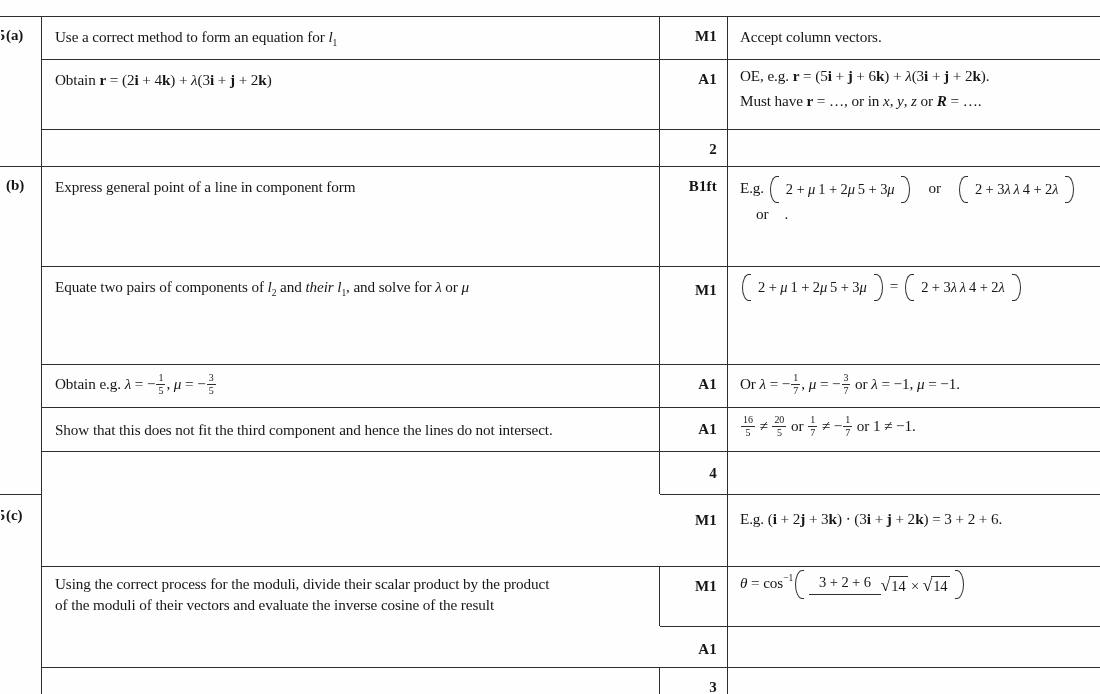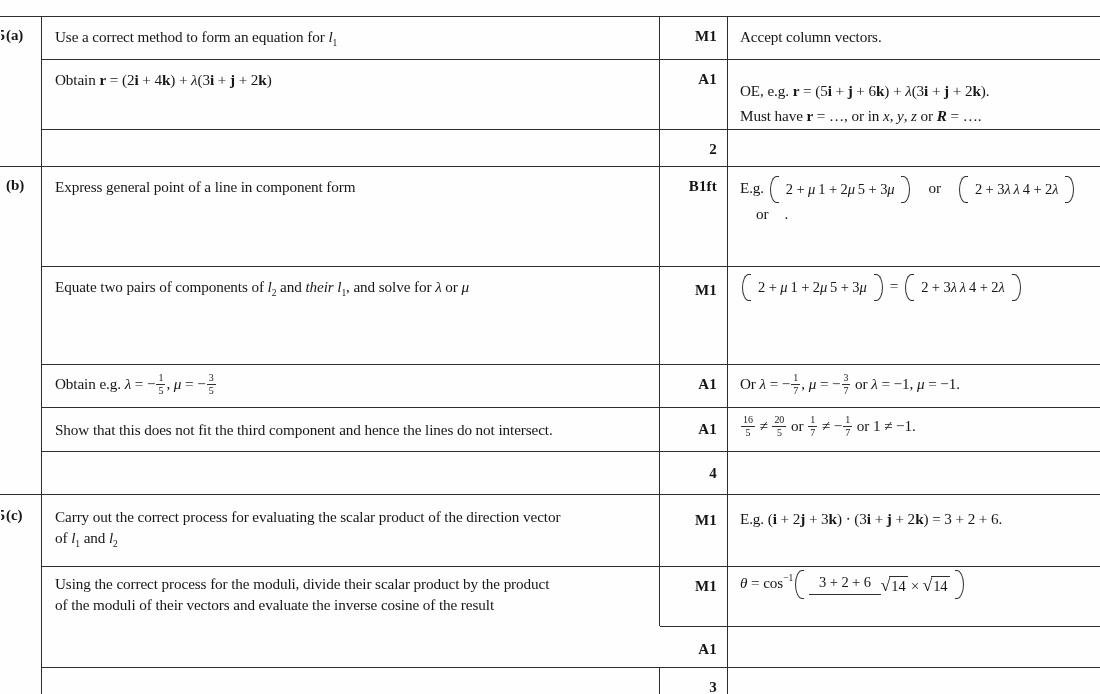--- a/index.html
+++ b/index.html
@@ -21,21 +21,21 @@
   .mark{grid-column:3;text-align:right;font-weight:bold;font-size:15px;padding:9px 10px 0 0;letter-spacing:0.2px;}
   .guid{grid-column:4;padding:9px 8px 0 12px;}
   
   .pa{grid-row:1/4;}
   .pb{grid-row:4/9;}
   .pc{grid-row:9/13;padding-top:10px;}
   
   .rr1{grid-row:1}.rr2{grid-row:2}.rr3{grid-row:3}.rr4{grid-row:4}.rr5{grid-row:5}.rr6{grid-row:6}
   .rr7{grid-row:7}.rr8{grid-row:8}.rr9{grid-row:9}.rr10{grid-row:10}.rr11{grid-row:11}.rr12{grid-row:12}
   
-  .g2{line-height:1.62;padding-top:19px;}
+  .g2{line-height:1.62;padding-top:4px;}
   .g4{padding-top:9px;}
   .m5{padding-top:13px;}
   .g5{padding-top:7px;}
   .d6{padding-top:8px;}
   .g6{padding-top:8px;}
   .d7{padding-top:11px;}
   .m7{padding-top:11px;}
   .g7{padding-top:7px;}
   .m8{padding-top:11px;}
   .d9{padding-top:11px;line-height:1.4;}
@@ -169,21 +169,20 @@
           <span class="sfd">7</span>
         </span><span> ≠ −</span><span class="sfrac">
           <span class="sfn">1</span>
           <span class="sfd">7</span>
         </span><span> or 1 ≠ −1.</span></div>
 
     <div class="cell desc vr rr8"></div>
     <div class="cell mark vr m8 rr8">4</div>
     <div class="cell guid rr8"></div>
 
-    <div class="cell desc vr d9 rr9"><span>Carry out the correct process for evaluating the scalar product of the direction vector</span><br><span>of </span><span class="seg-i">l</span><span class="seg-sub">1</span><span> and </span><span class="seg-i">l</span><span class="seg-sub">2</span></div>
     <div class="cell mark vr m9 rr9">M1</div>
     <div class="cell guid g9 rr9"><span>E.g. (</span><span class="seg-b">i</span><span> + 2</span><span class="seg-b">j</span><span> + 3</span><span class="seg-b">k</span><span>) ⋅ (3</span><span class="seg-b">i</span><span> + </span><span class="seg-b">j</span><span> + 2</span><span class="seg-b">k</span><span>) = 3 + 2 + 6.</span></div>
 
     <div class="cell desc vr d10 rr10"><span>Using the correct process for the moduli, divide their scalar product by the product</span><br><span>of the moduli of their vectors and evaluate the inverse cosine of the result</span></div>
     <div class="cell mark vr rr10">M1</div>
     <div class="cell guid g10 rr10"><span class="seg-i">θ</span><span> = cos</span><span class="seg-sup">−1</span><span class="pgrp">
           <span class="pl"></span>
           <span class="pin">
             <span class="bfrac">
               <span class="bnum"><span>3 + 2 + 6</span></span>

